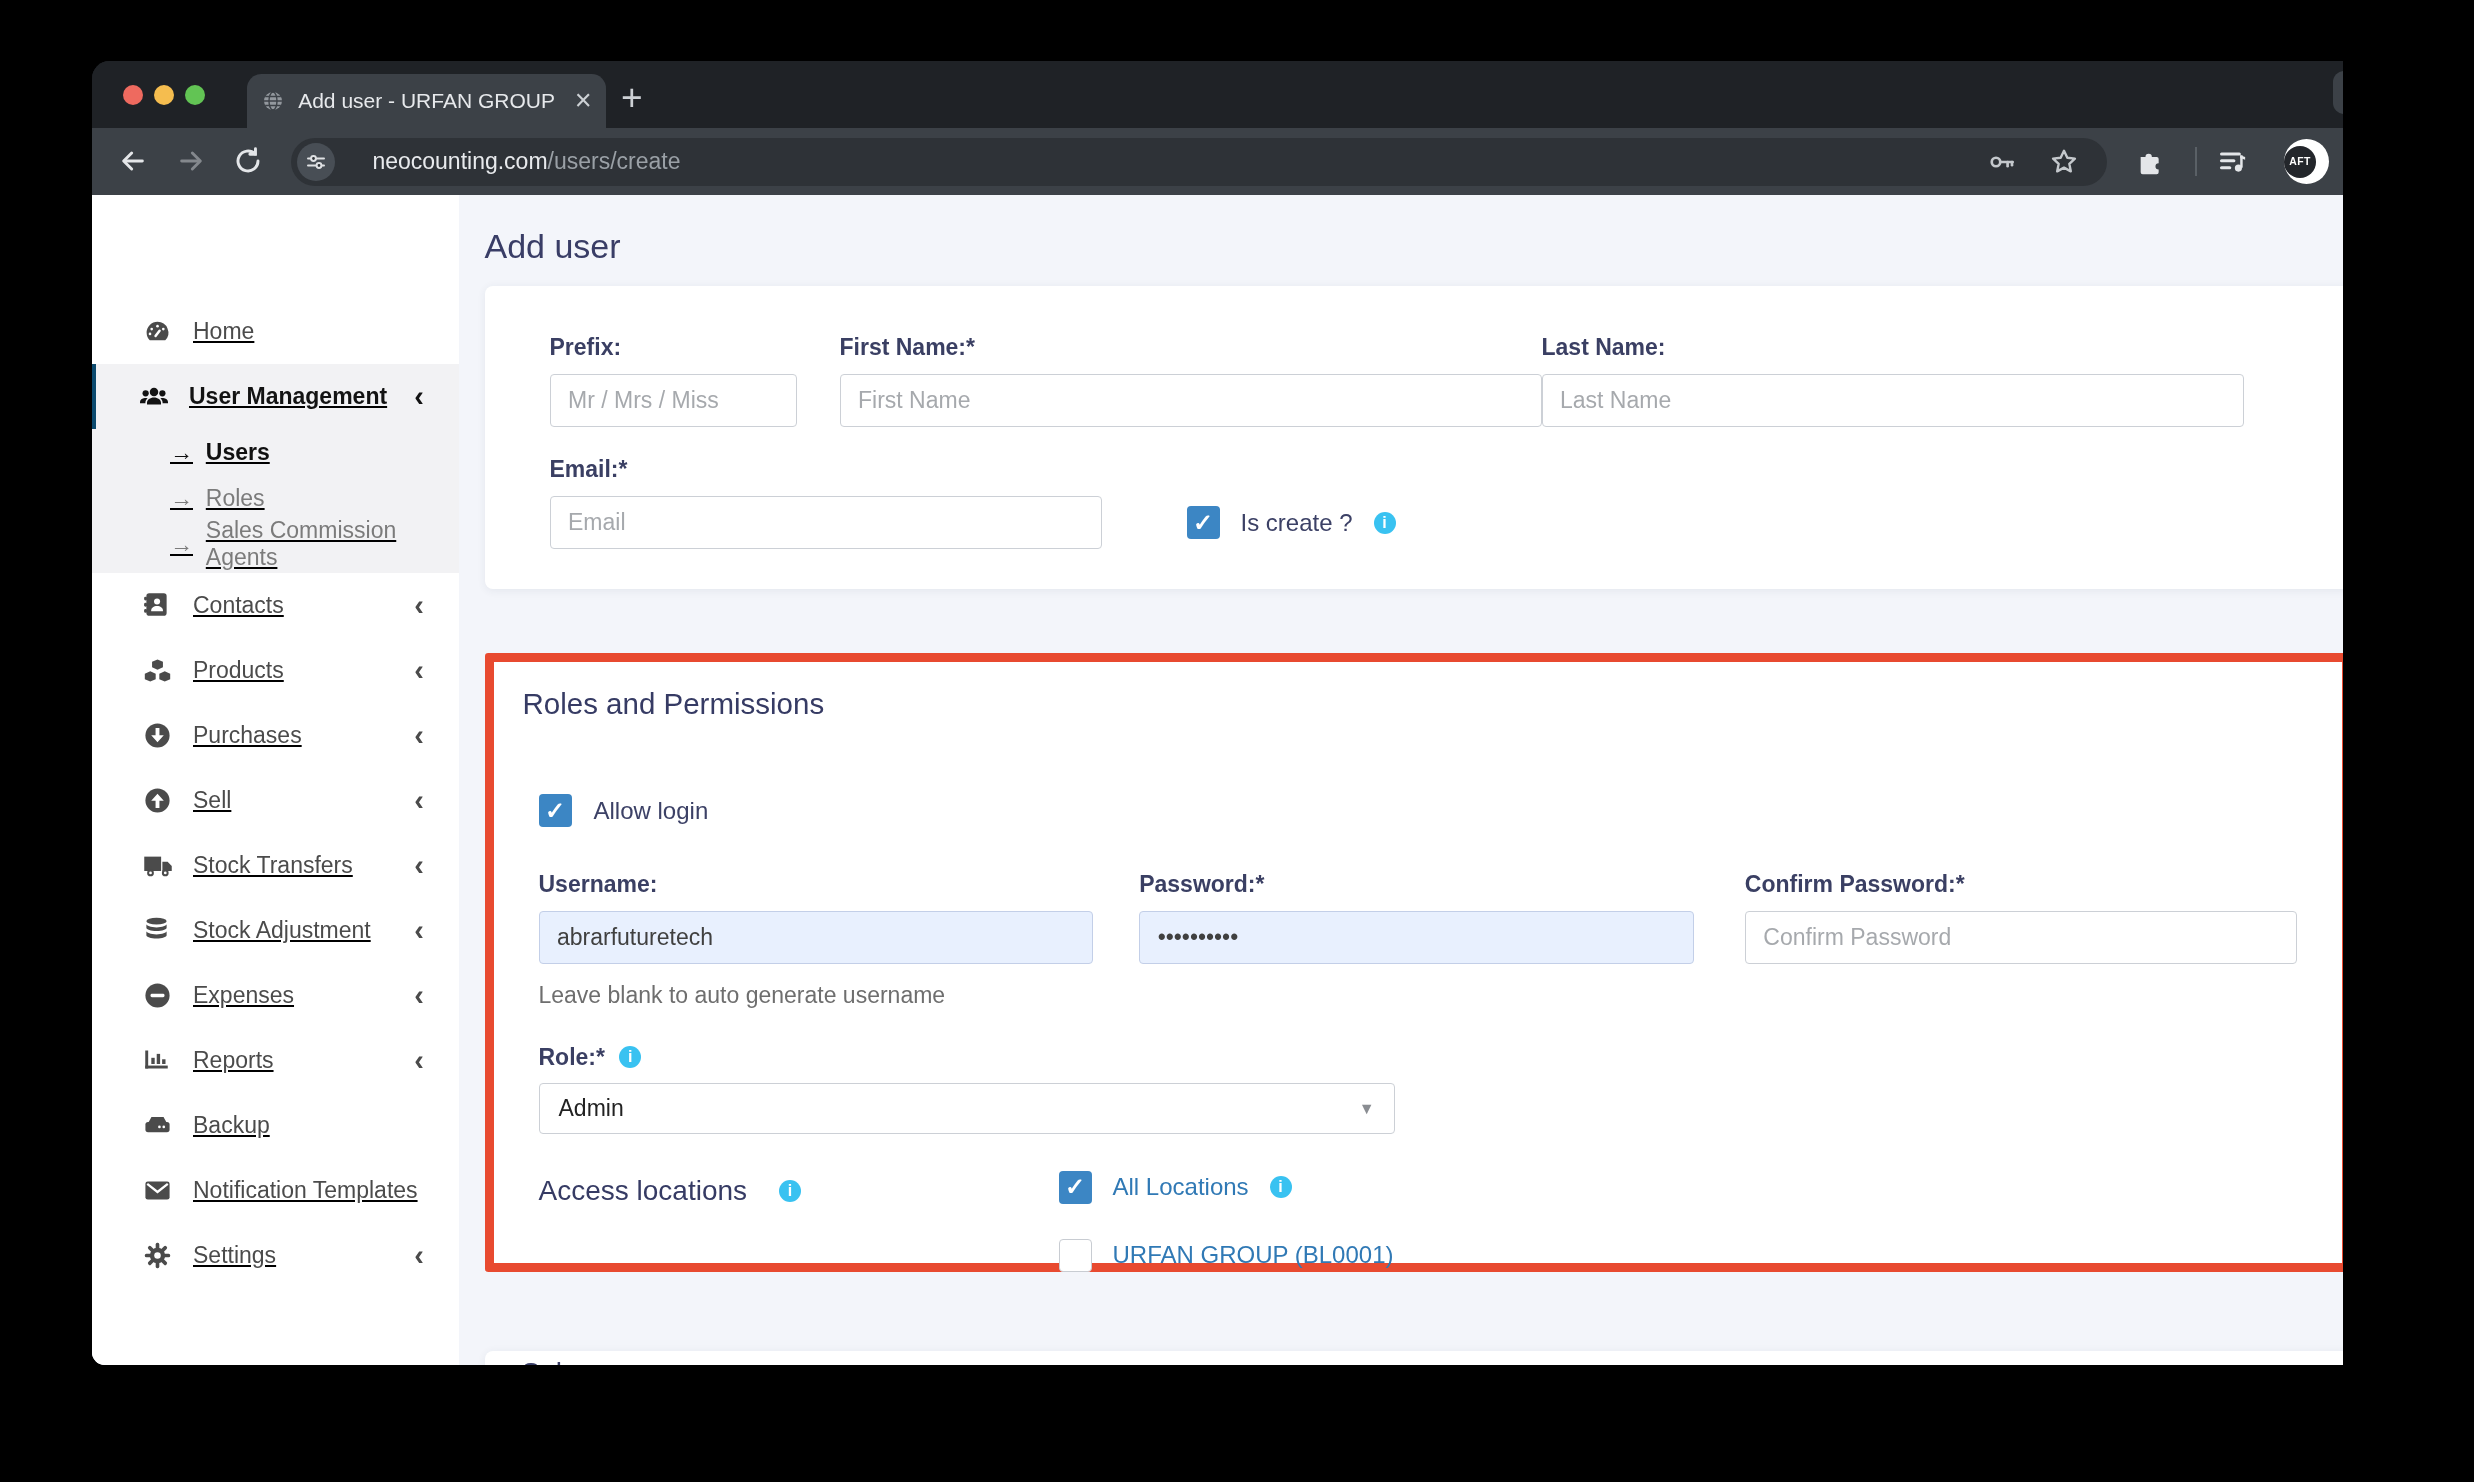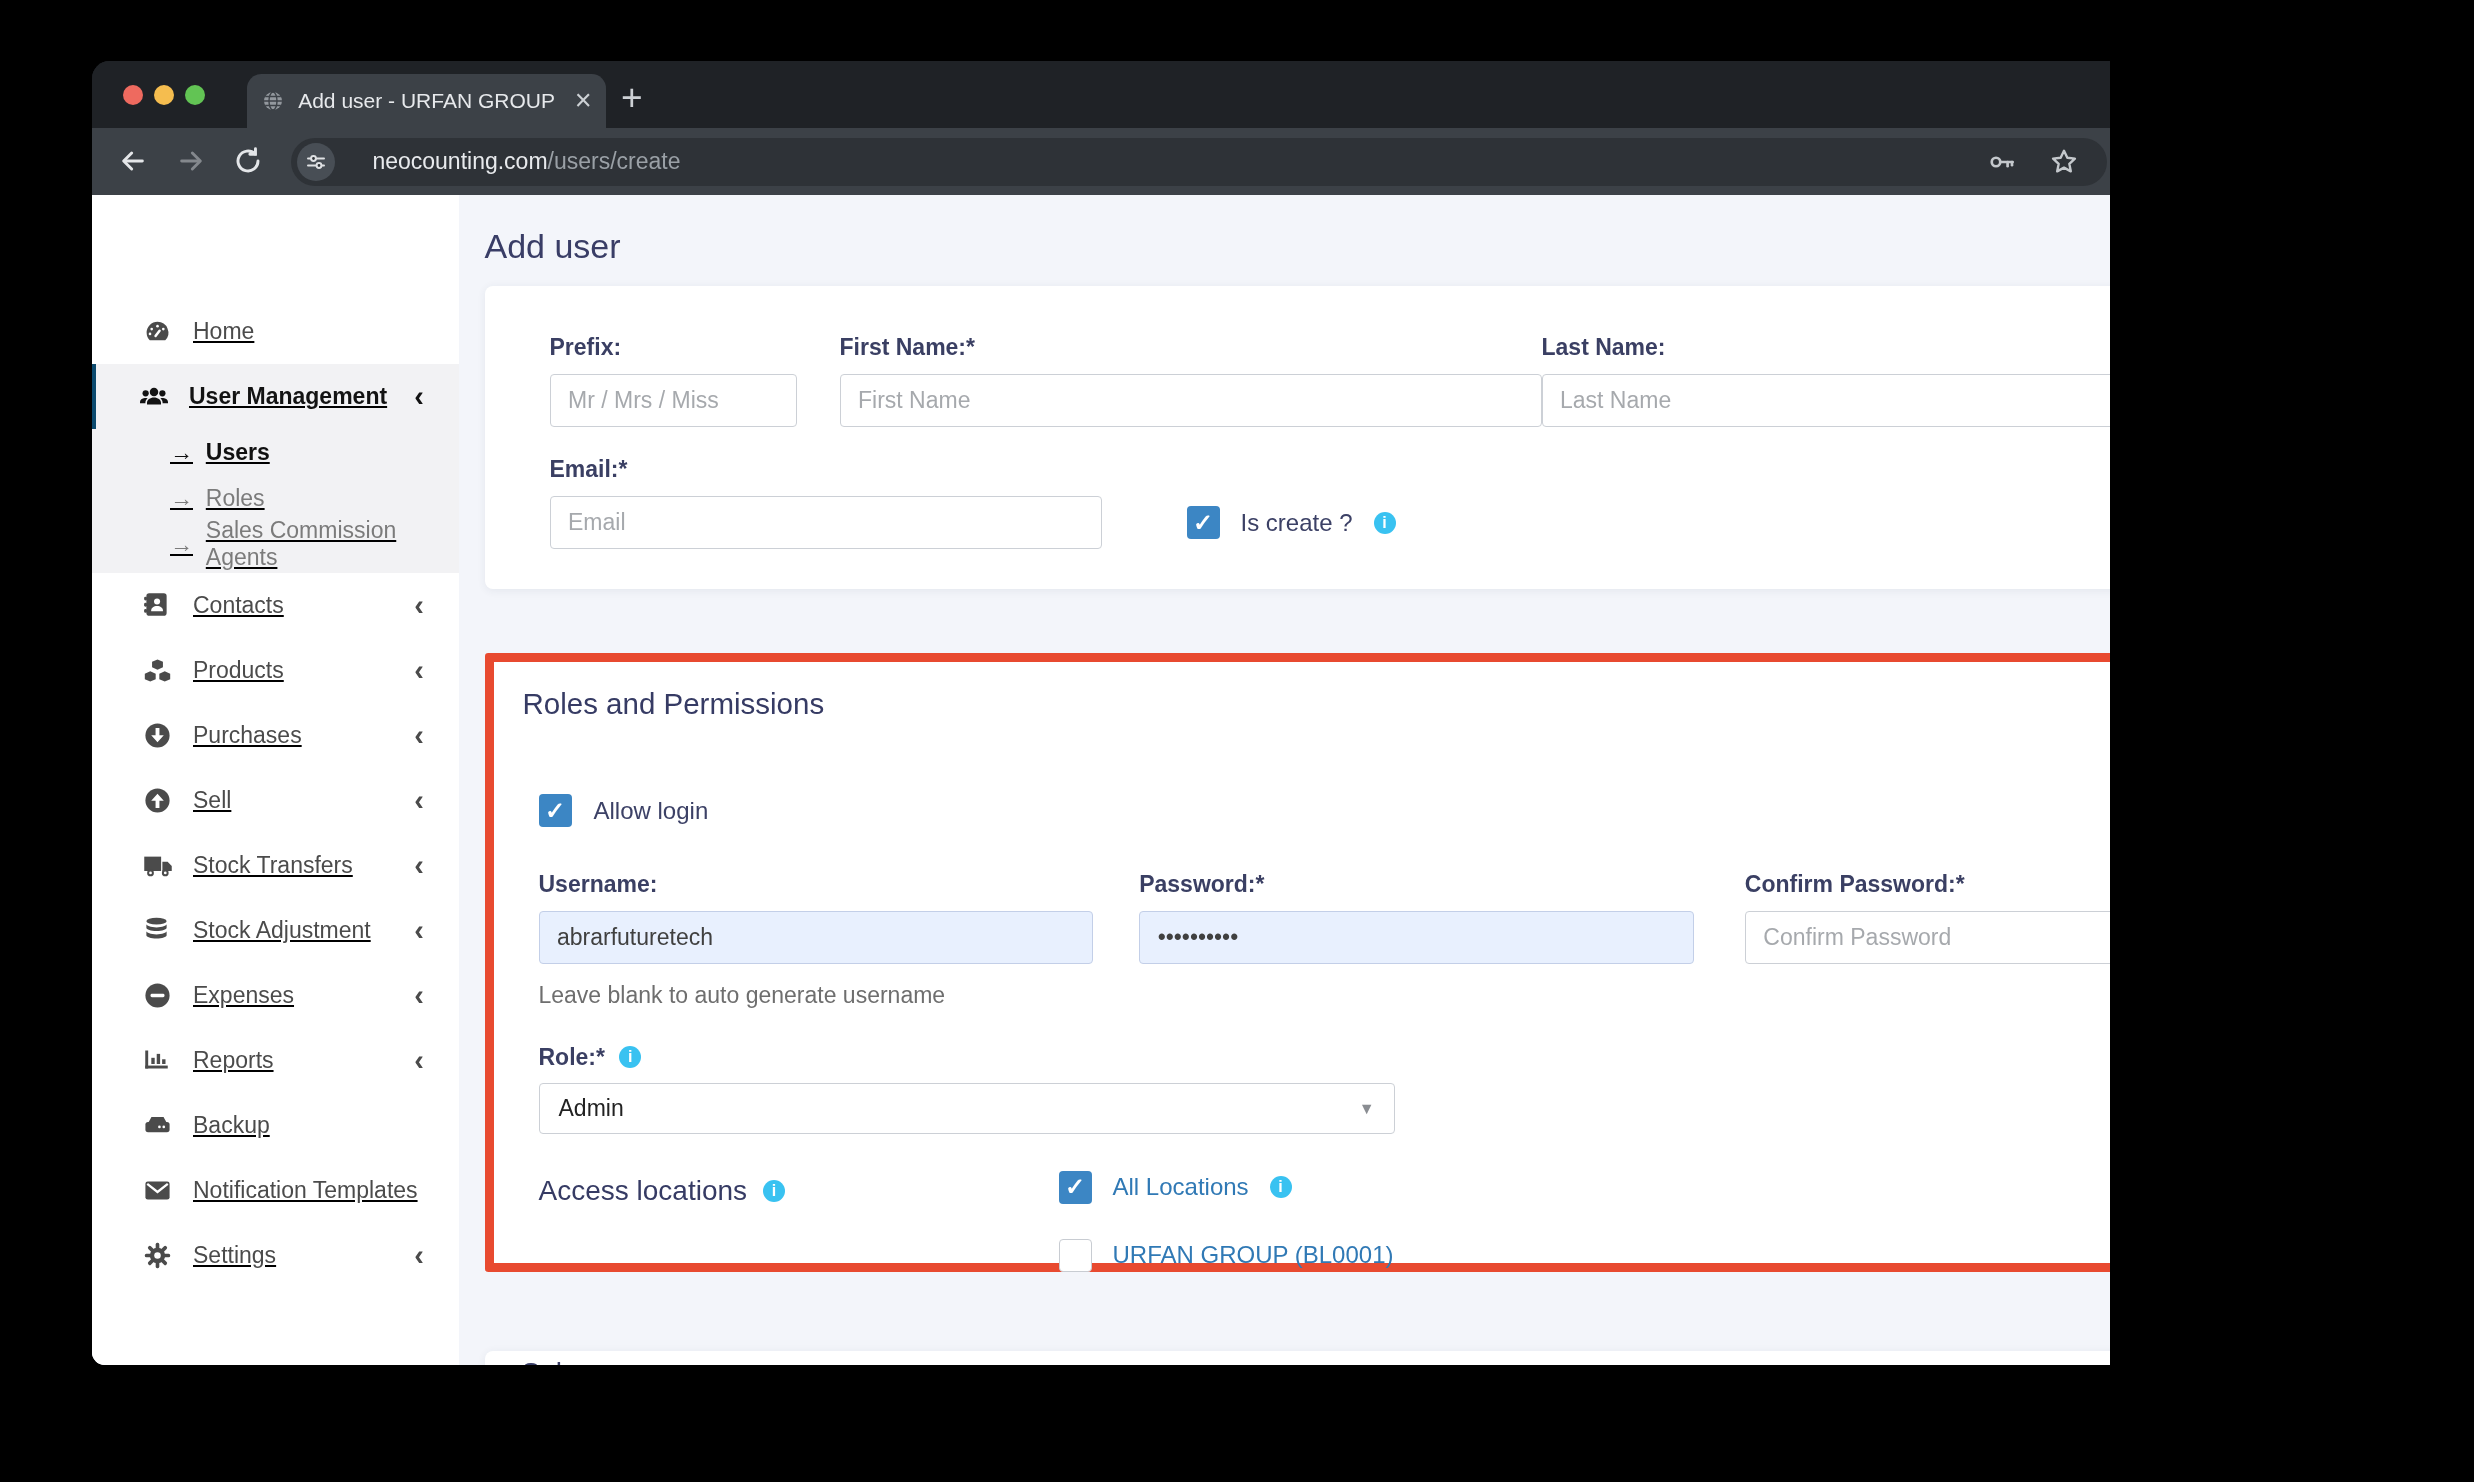--- a/index.html
+++ b/index.html
@@ -1,17 +1,17 @@
 <!DOCTYPE html>
 <html style="font-size:12.8px"><head>
 <meta charset="utf-8">
 <style>
   html,body{margin:0;padding:0;background:#000;}
-  .screen{position:relative;width:2078px;height:1483px;background:#000;overflow:hidden;
-          font-family:"Liberation Sans",sans-serif;padding-left:32px;}
+  .screen{position:relative;width:2343px;height:1483px;background:#000;overflow:hidden;
+          font-family:"Liberation Sans",sans-serif;}
   .window{position:absolute;left:92px;top:61px;width:2293px;height:1304px;
           border-radius:17.5px 17.5px 12.8px 12.8px;overflow:hidden;background:#1f2226;}
   
   .tabstrip{position:relative;height:67px;background:#1f2226;}
   .light{position:absolute;top:24px;width:20px;height:20px;border-radius:50%;}
   .l-red{left:31px;background:#ee6a5f}.l-yellow{left:62px;background:#f5bd4f}.l-green{left:93px;background:#62c454}
   .tab{position:absolute;left:155px;top:12.8px;width:359px;height:54px;background:#3c4147;
        border-radius:14.4px 14.4px 0 0;display:flex;align-items:center;padding:0 14.4px;
        box-sizing:border-box;color:#e7e9ec;}
   .tab-title{font-size:21px;margin-left:12.8px;flex:1;white-space:nowrap;overflow:hidden;}
@@ -70,21 +70,21 @@
   .sec-h{font-size:29.5px;color:#363b64;font-weight:400;margin:11px 0 0 -16px}
   .allow-row{margin-top:73px;display:flex;align-items:center;gap:22px;font-size:24px;color:#3c4166}
   .cred-row{display:flex;margin-top:44px}
   .help{margin-top:17.5px;font-size:23px;color:#6e6e6e}
   .role-row{margin-top:35px;display:flex;align-items:center;gap:14.4px}
   .select{margin-top:12.8px;width:856px;height:51px;border:1.6px solid #ccd0d6;border-radius:4px;display:flex;
           align-items:center;padding:0 19px;font-size:23px;color:#222;justify-content:space-between;
           box-sizing:border-box;background:#fff;cursor:pointer}
   .caret{color:#8a8d92;font-size:16px}
   .access-row{margin-top:41px;position:relative}
-  .access-h{font-size:28px;color:#363b64;display:flex;gap:16px;align-items:center;font-weight:400}
+  .access-h{font-size:28px;color:#363b64;display:flex;gap:32px;align-items:center;font-weight:400}
   .loc-col{position:absolute;left:520px;top:-4.8px}
   .loc-row{display:flex;align-items:center;gap:21px;font-size:24px;color:#3079b5;margin-bottom:35px}
   .card3{left:25.5px;top:1156px;width:1866px;height:207px;padding:6.4px 45px}
   .card3 .sec-h{margin:0 0 0 -8px;font-size:28px}
   .sb-track{position:absolute;right:0;top:0;width:17.5px;height:100%;background:#ecedf0}
   .sb-thumb{position:absolute;right:2.4px;top:17.5px;width:12.8px;height:267px;background:#85888c;border-radius:3.2px}
   .si{fill:currentColor}
   svg{display:block}
 </style>
 </head>

